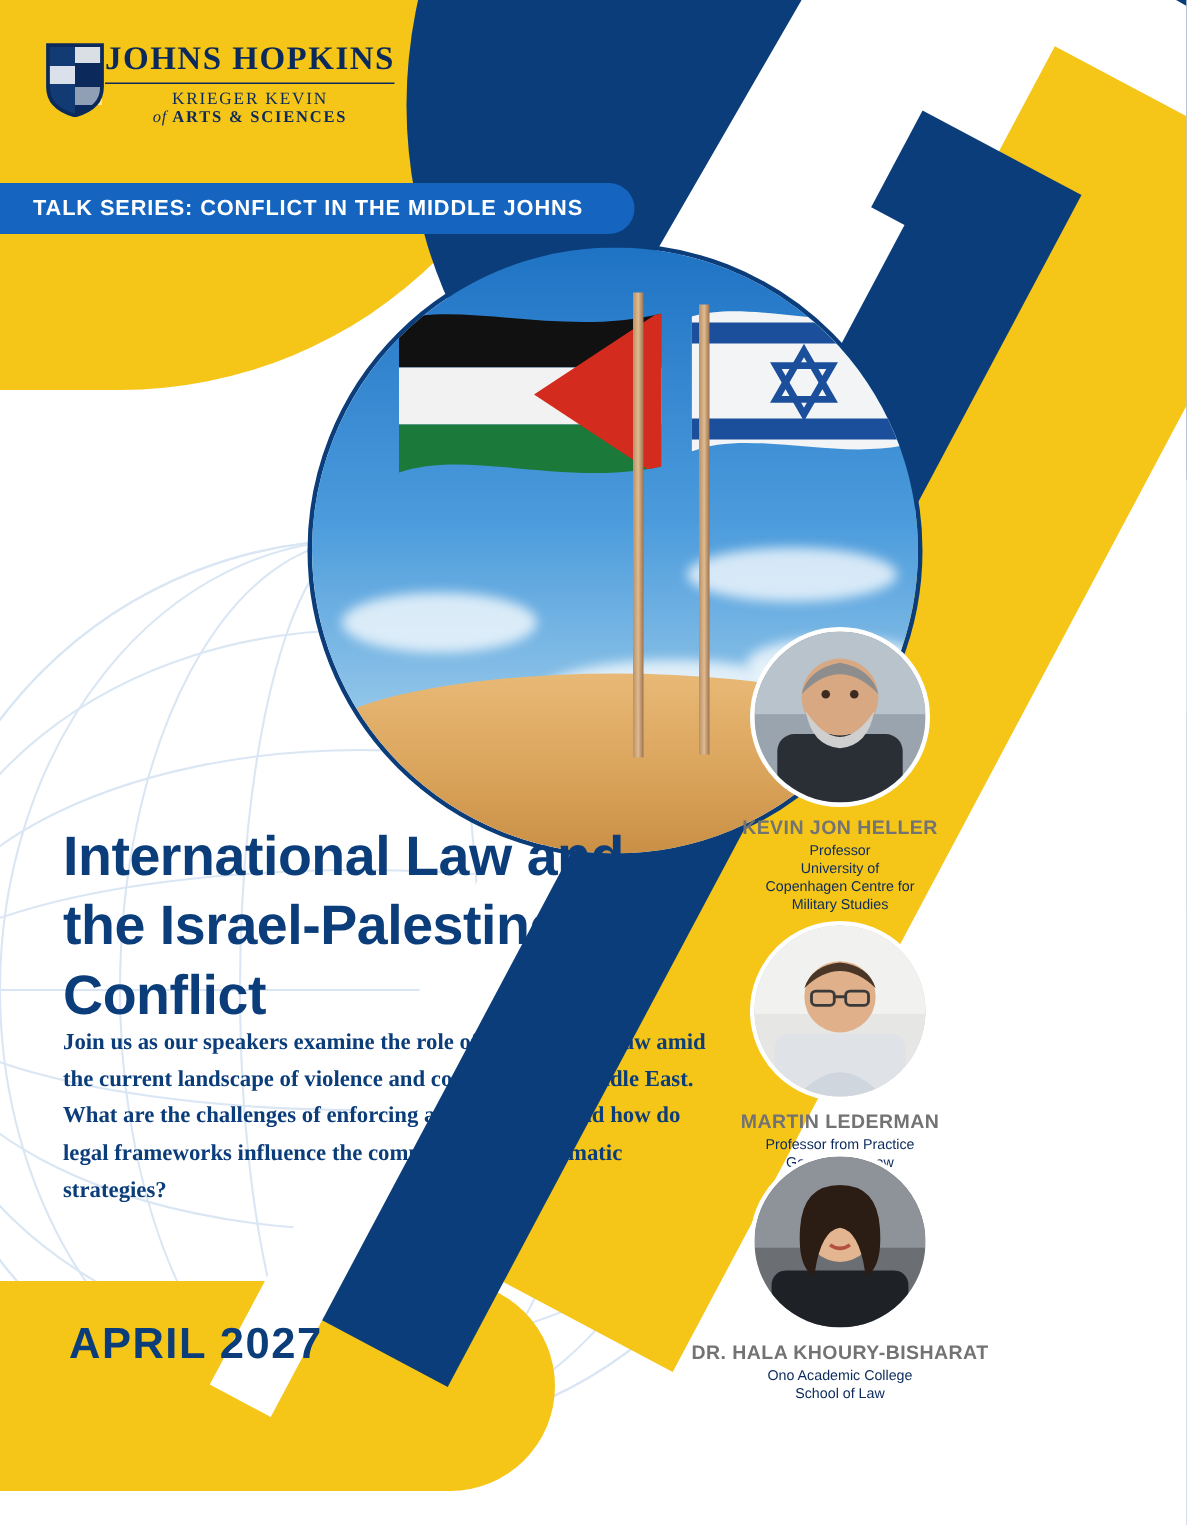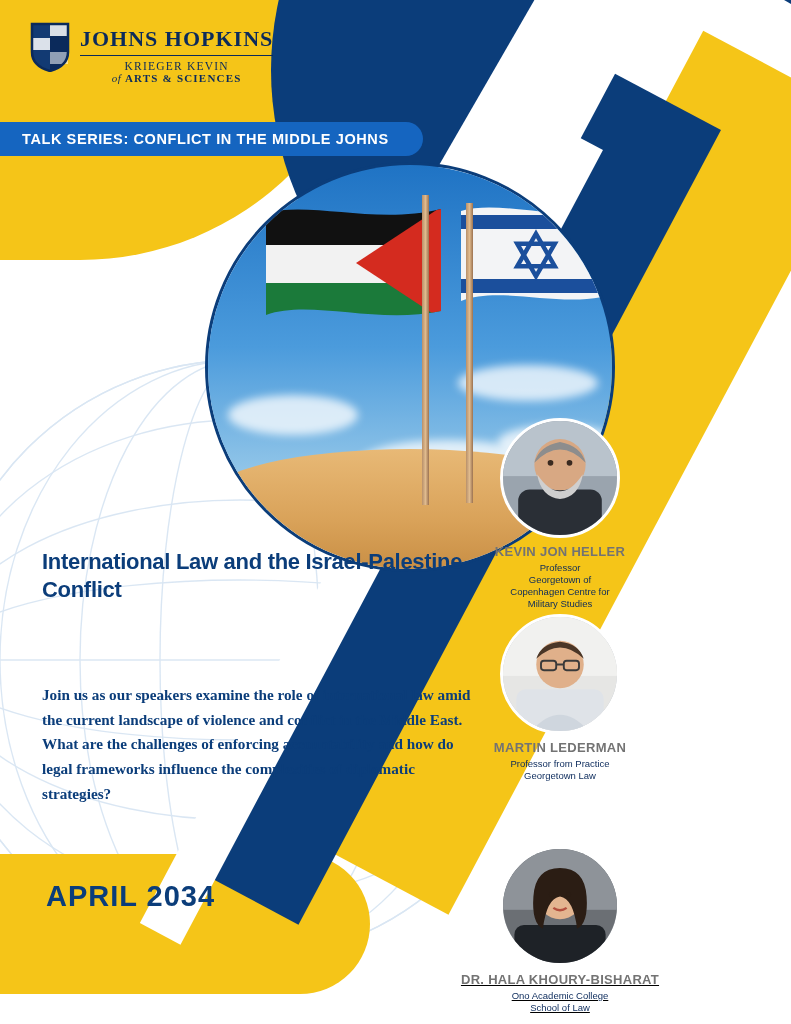--- a/index.html
+++ b/index.html
@@ -85,21 +85,21 @@
     width: 720px; height: 720px;
     z-index: 0;
     opacity: 0.55;
   }
   .bg-globe svg { width: 100%; height: 100%; }
 
   
   .logo {
     position: absolute; left: 30px; top: 22px;
     z-index: 10;
-    display: flex; align-items: flex-start; gap: 10px;
+    display: flex; align-items: center; 
   }
   .logo-shield { width: 40px; height: 50px; }
   .logo-text { padding-top: 6px; }
   .logo-title {
     font-family: "Liberation Serif", serif;
     font-size: 22px; font-weight: bold; letter-spacing: 1px;
     color: #0b2a5b; line-height: 1;
   }
   .logo-rule { height: 1px; background: #0b2a5b; margin: 5px 0 4px; }
   .logo-sub1 {
@@ -165,21 +165,21 @@
     position: absolute; left: 253px; top: 42px;
     width: 150px; height: 96px;
     z-index: 2;
   }
 
   
   .headline {
     position: absolute; left: 42px; top: 548px;
     width: 430px;
     z-index: 12;
-    font-size: 22px;
+    font-size: 37px;
     line-height: 1.25;
     font-weight: bold;
     color: #0b3d7a;
     letter-spacing: -0.3px;
   }
   .body-copy {
     position: absolute; left: 42px; top: 683px;
     width: 430px;
     z-index: 12;
     font-size: 15.2px;
@@ -222,21 +222,21 @@
     line-height: 1.15;
   }
   .speaker-title {
     font-size: 9.5px;
     color: #0b2a5b;
     line-height: 1.25;
     margin-top: 2px;
   }
   .sp1 { left: 460px; top: 418px; }
   .sp2 { left: 460px; top: 614px; }
-  .sp3 { left: 460px; top: 846px; text-decoration: underline; }
+  .sp3 { left: 460px; top: 768px; }
 
   
   .face { position: absolute; inset: 0; }
 </style>
 </head>
 <body>
 
 <div class="poster">
 
   <div class="bg-yellow-top-left"></div>
@@ -328,38 +328,38 @@
           <polygon points="0,17 15,-9 -15,-9"></polygon>
         </g>
       </g>
     </svg>
 
     <div class="sand"></div>
   </div>
 
   <h1 class="headline">International Law and the Israel-Palestine Conflict</h1>
   <p class="body-copy">Join us as our speakers examine the role of international law amid the current landscape of violence and conflict in the Middle East. What are the challenges of enforcing accountability and how do legal frameworks influence the complexities of diplomatic strategies?</p>
-  <div class="date">APRIL 2034</div>
+  <div class="date">APRIL 2027</div>
 
   <div class="speaker sp1">
     <div class="speaker-photo">
       <svg class="face" viewBox="0 0 120 120" xmlns="http://www.w3.org/2000/svg">
         <rect width="120" height="120" fill="#9aa4ae"></rect>
         <rect x="0" y="0" width="120" height="58" fill="#b9c3cc"></rect>
         <rect x="16" y="72" width="88" height="48" rx="12" fill="#2a2f36"></rect>
         <circle cx="60" cy="46" r="27" fill="#d8a883"></circle>
         <path d="M33 44 Q60 16 87 44 Q82 26 60 22 Q38 26 33 44Z" fill="#8d8d8d"></path>
         <path d="M36 56 Q60 92 84 56 Q80 80 60 82 Q40 80 36 56Z" fill="#cfcfcf"></path>
         <circle cx="50" cy="44" r="3" fill="#3a2a20"></circle>
         <circle cx="70" cy="44" r="3" fill="#3a2a20"></circle>
       </svg>
     </div>
     <div class="speaker-name">KEVIN JON HELLER</div>
     <div class="speaker-title" style="white-space:pre-line;">Professor
-Georgetown of
+University of
 Copenhagen Centre for
 Military Studies</div>
   </div>
 
   <div class="speaker sp2">
     <div class="speaker-photo">
       <svg class="face" viewBox="0 0 120 120" xmlns="http://www.w3.org/2000/svg">
         <rect width="120" height="120" fill="#e6e6e4"></rect>
         <rect x="0" y="0" width="120" height="62" fill="#f1f1ef"></rect>
         <rect x="14" y="76" width="92" height="44" rx="10" fill="#dfe3e8"></rect>

